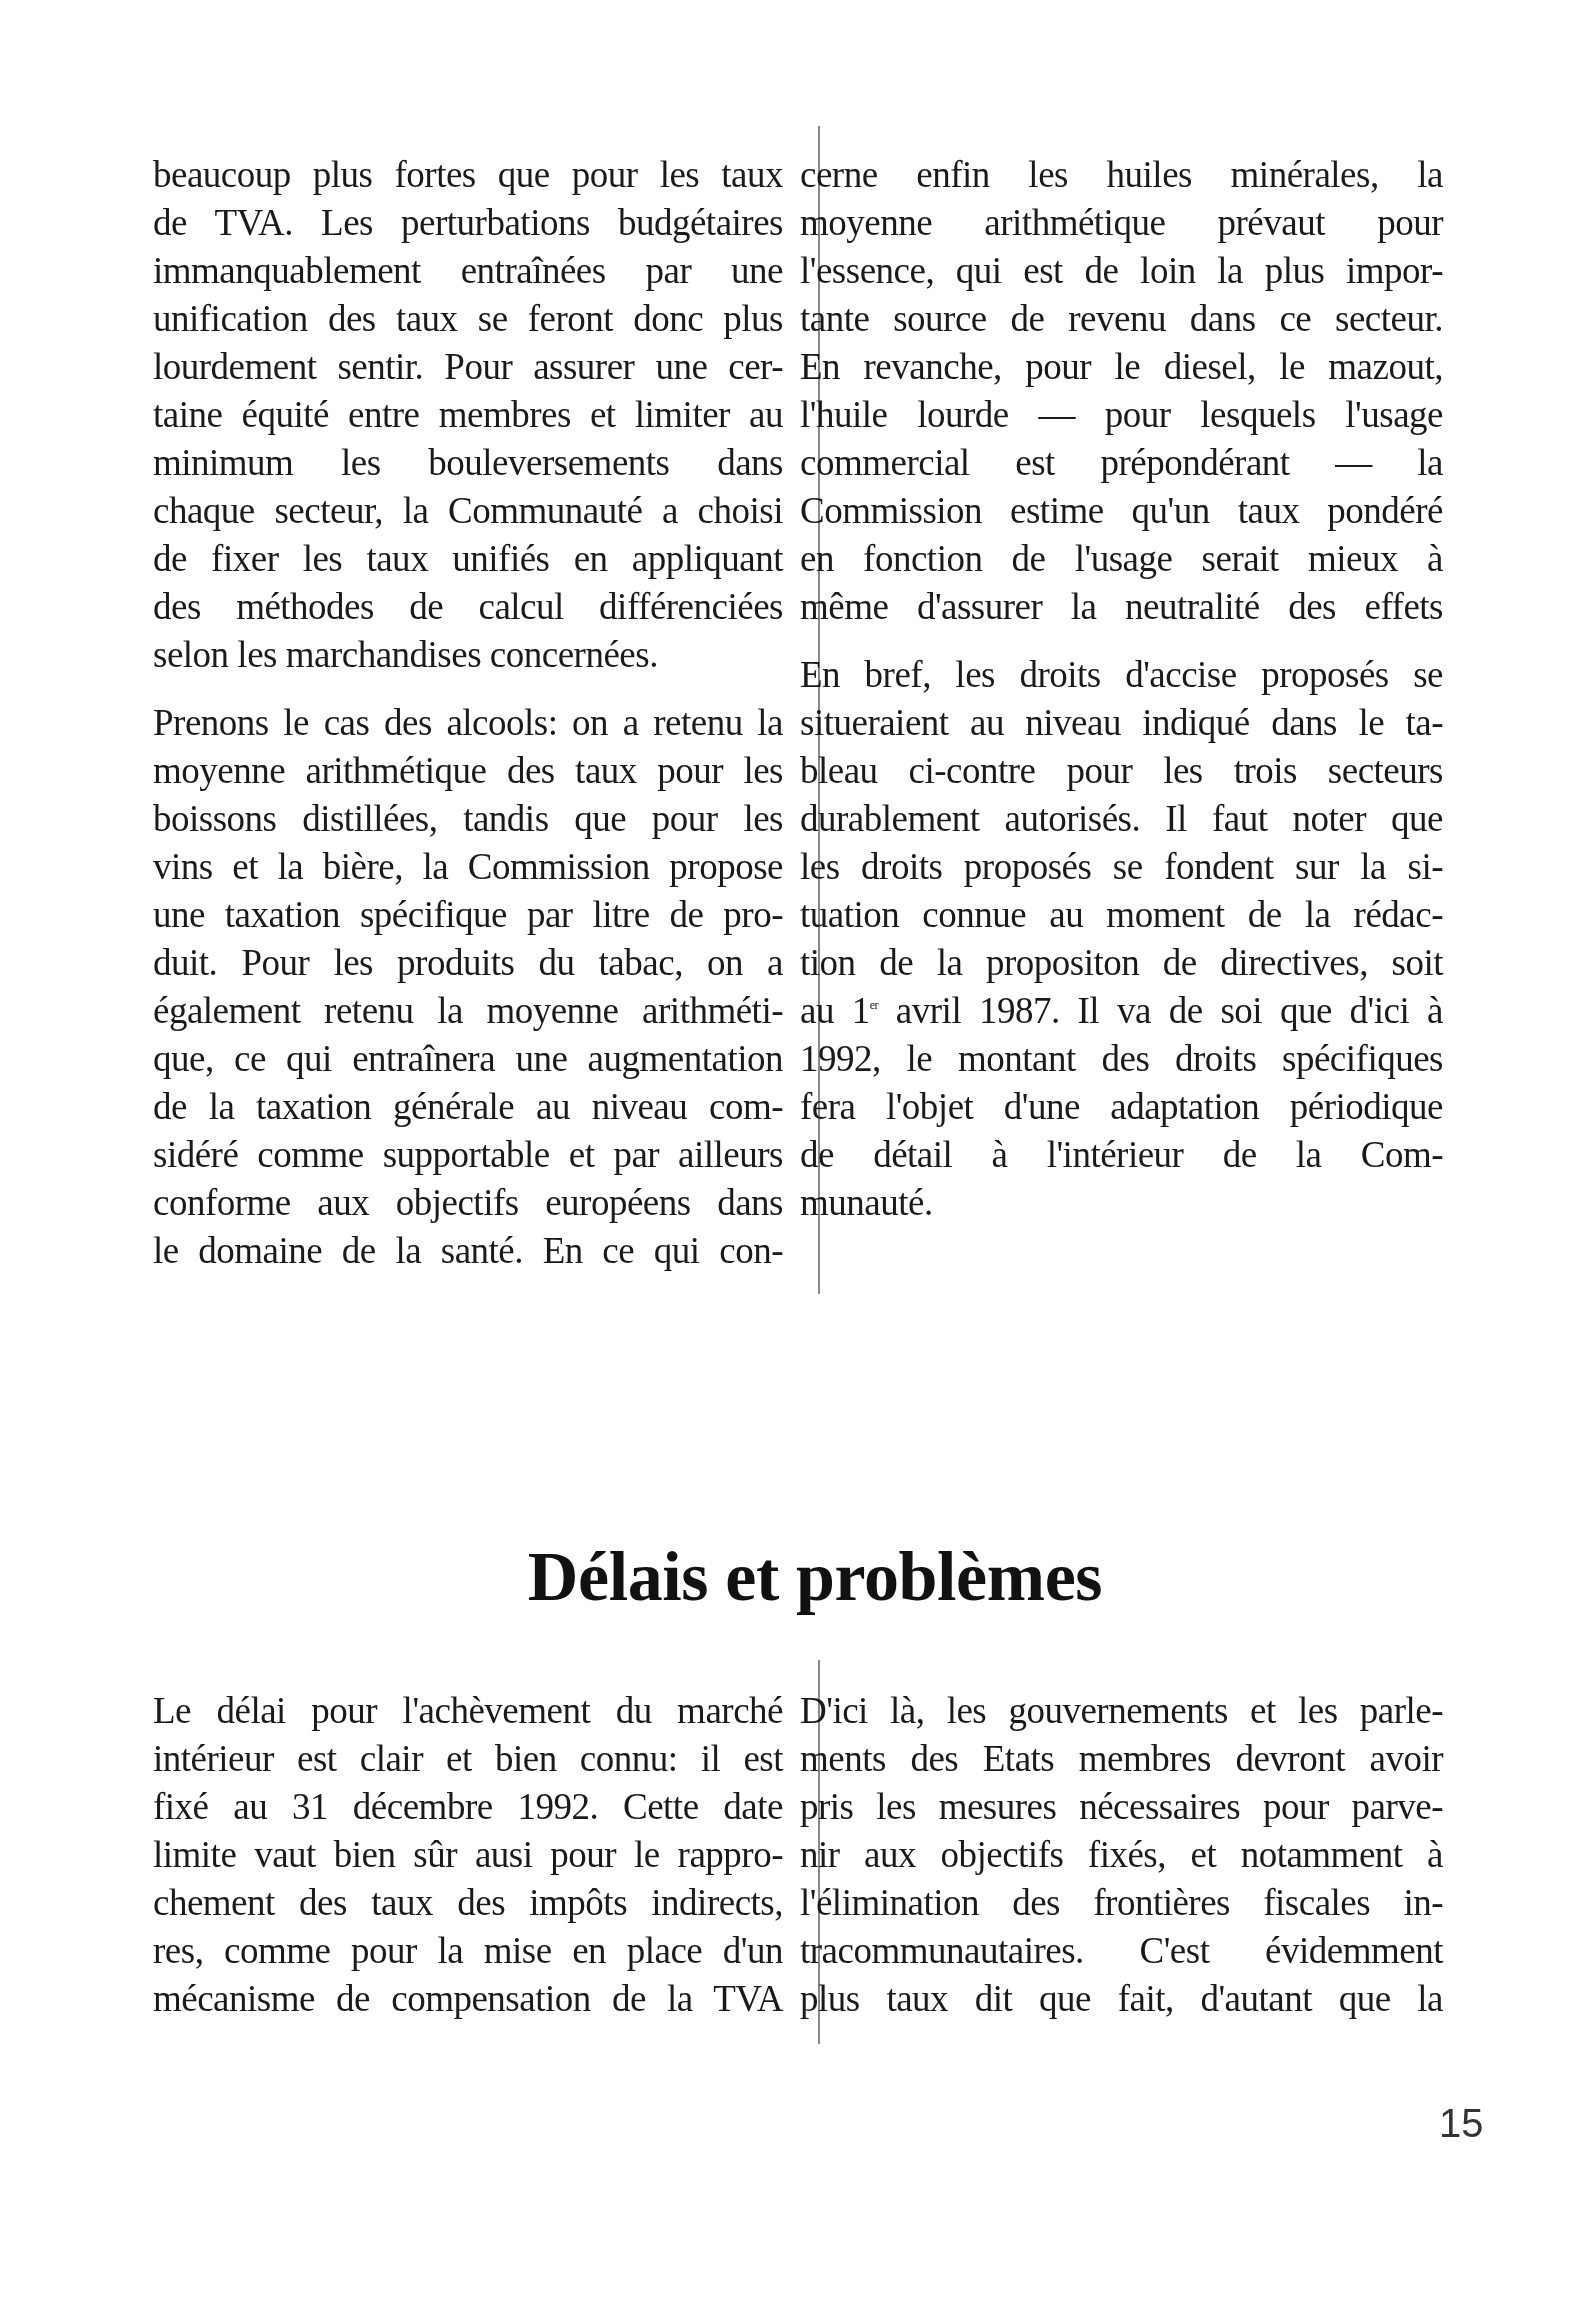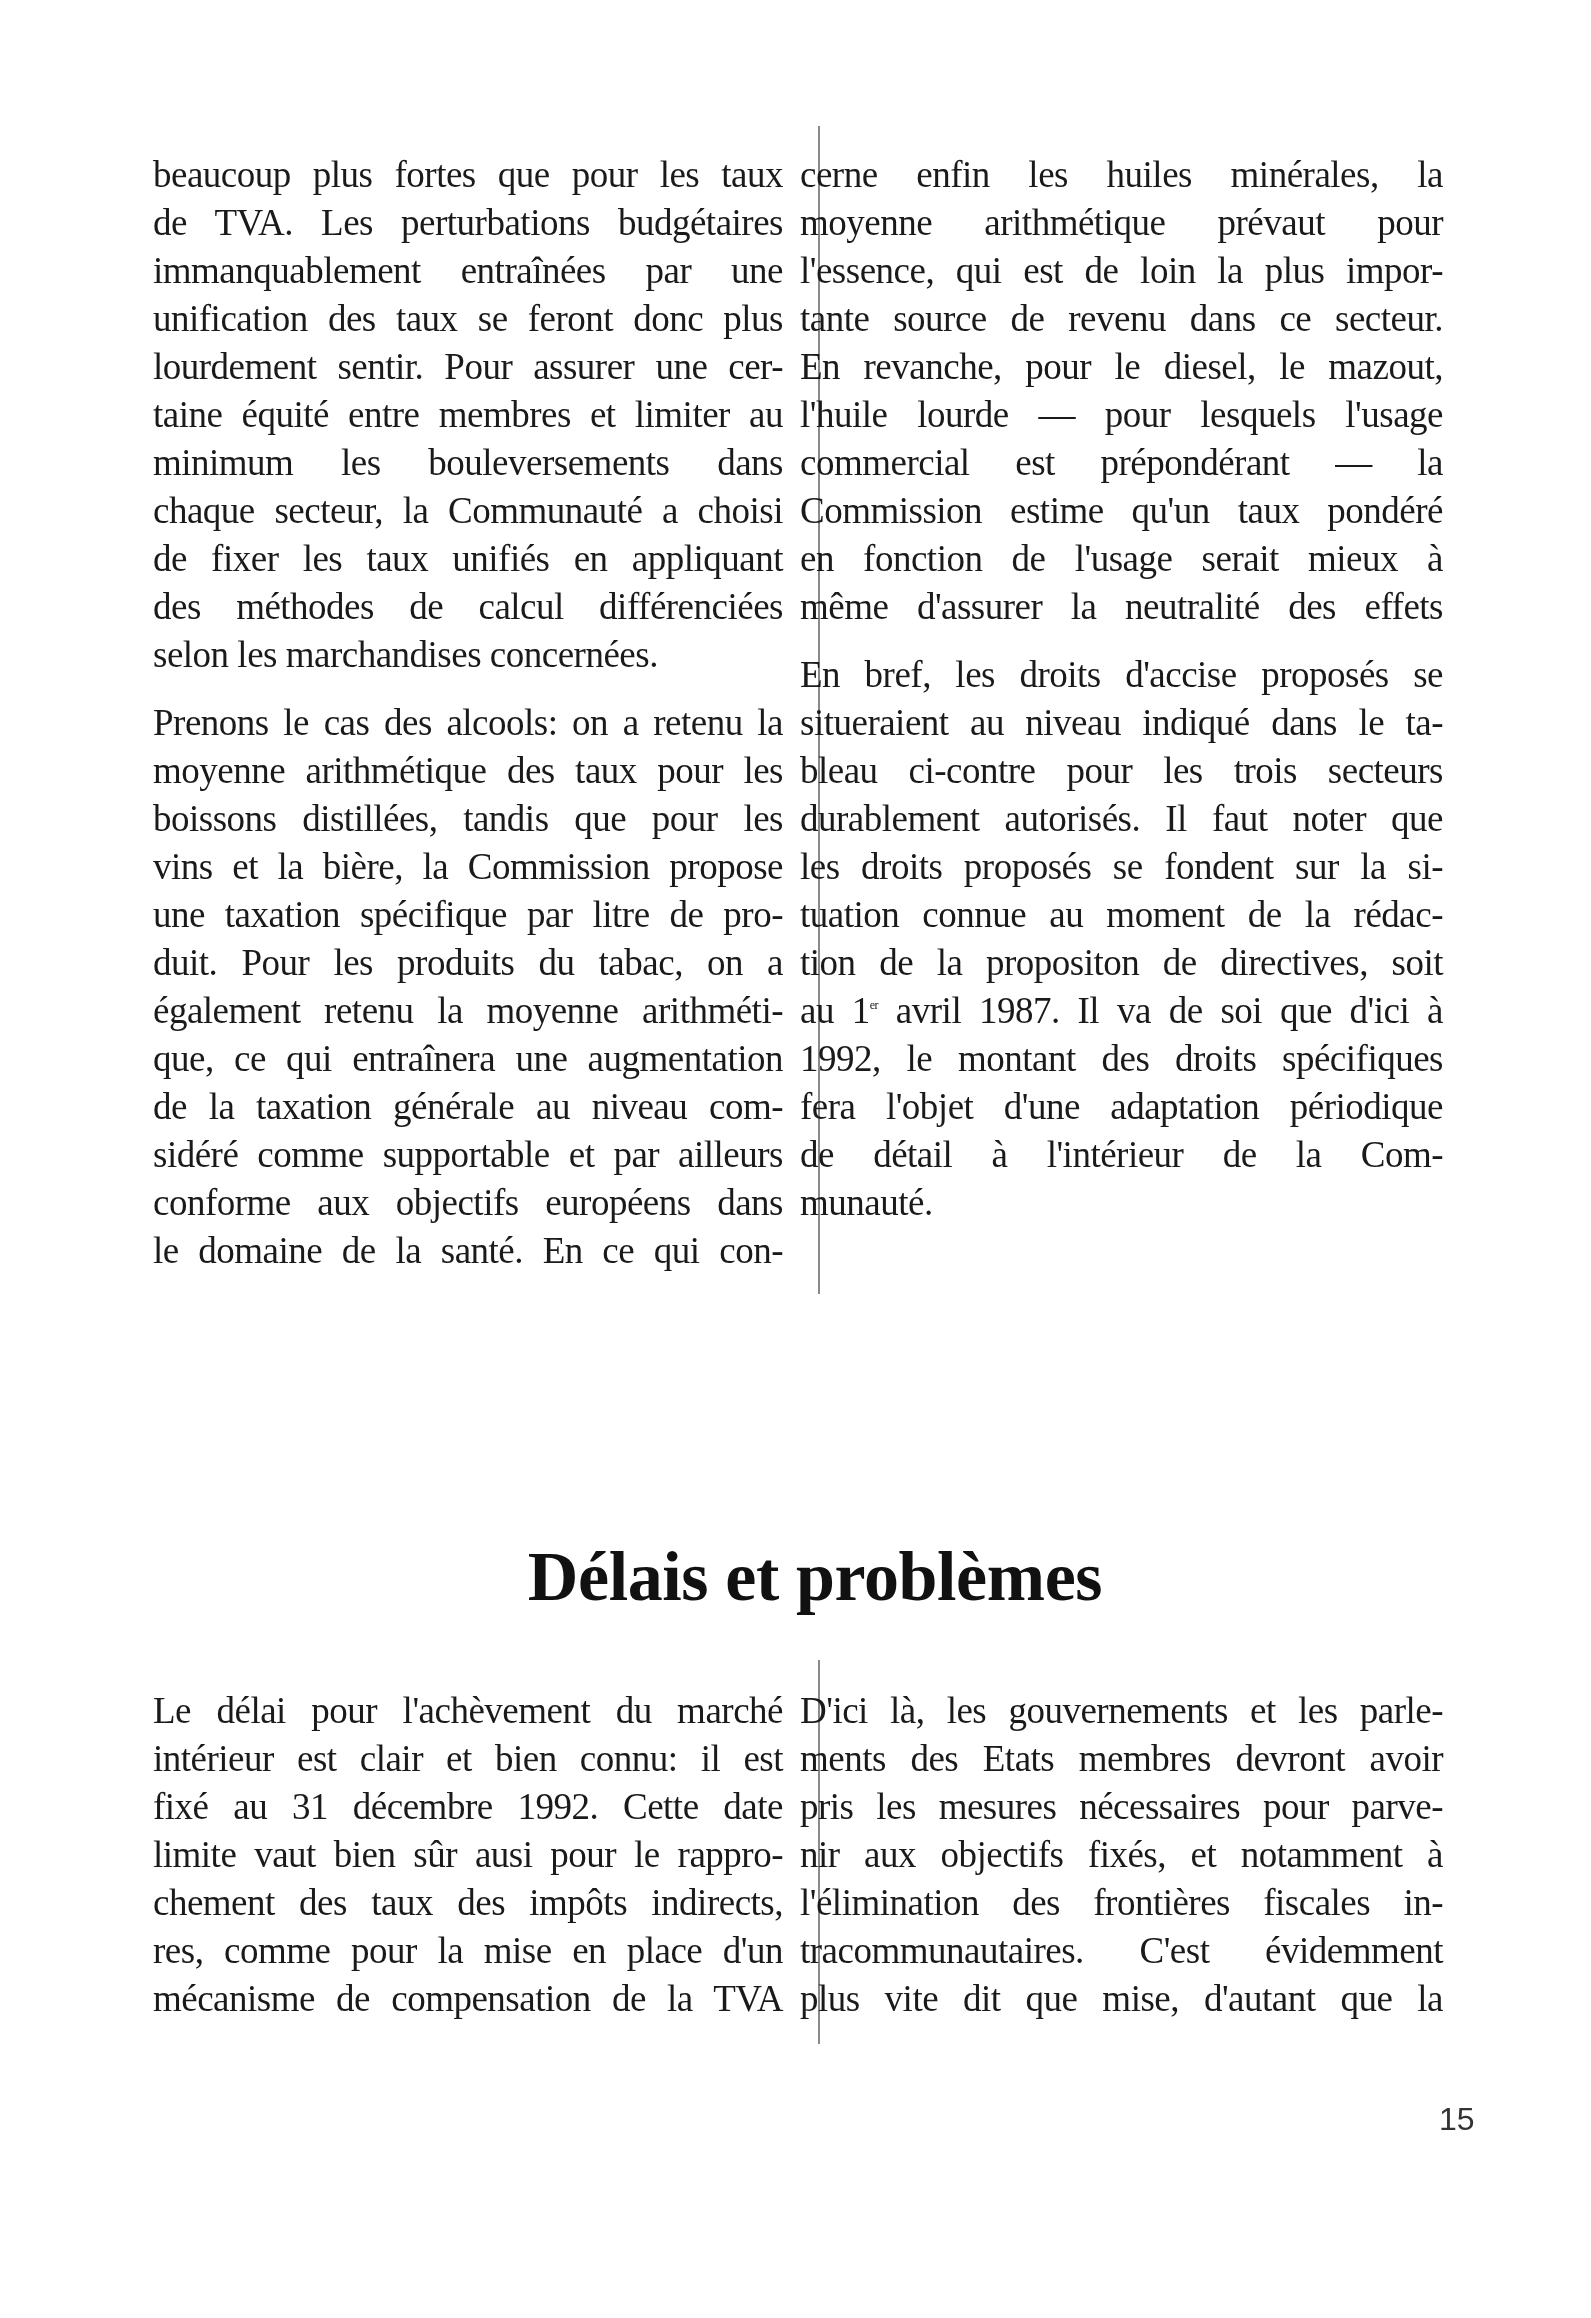--- a/index.html
+++ b/index.html
@@ -57,21 +57,21 @@
       font-size: 70px;
       line-height: 80px;
       color: #111111;
       letter-spacing: -0.4px;
     }
     .page-number {
       position: absolute;
       left: 1439px;
       top: 2101px;
       font-family: "Liberation Sans", "DejaVu Sans", sans-serif;
-      font-size: 32px;
+      font-size: 40px;
       color: #333333;
     }
     sup.ord {
       font-size: 12px;
       vertical-align: 14.3px;
       line-height: 0;
     }
   </style>
 </head>
 <body>
@@ -154,18 +154,18 @@
 <div class="divider bottom"></div>
 
 <div class="col right bottom">
   <p class="para">
     <span class="line">D'ici là, les gouvernements et les parle-</span>
     <span class="line">ments des Etats membres devront avoir</span>
     <span class="line">pris les mesures nécessaires pour parve-</span>
     <span class="line">nir aux objectifs fixés, et notamment à</span>
     <span class="line">l'élimination des frontières fiscales in-</span>
     <span class="line">tracommunautaires. C'est évidemment</span>
-    <span class="line">plus vite dit que mise, d'autant que la</span>
+    <span class="line">plus taux dit que fait, d'autant que la</span>
   </p>
 </div>
 
 <div class="page-number">15</div>
 
 
 </body></html>

